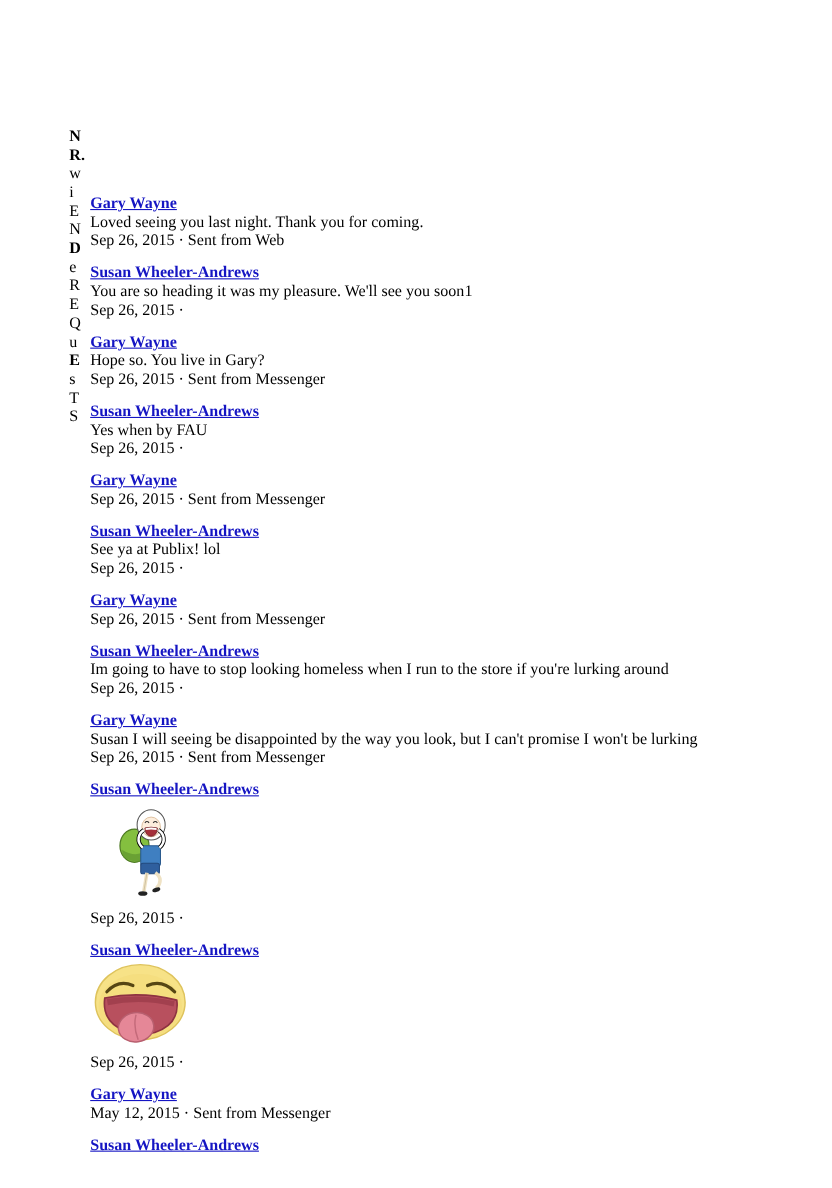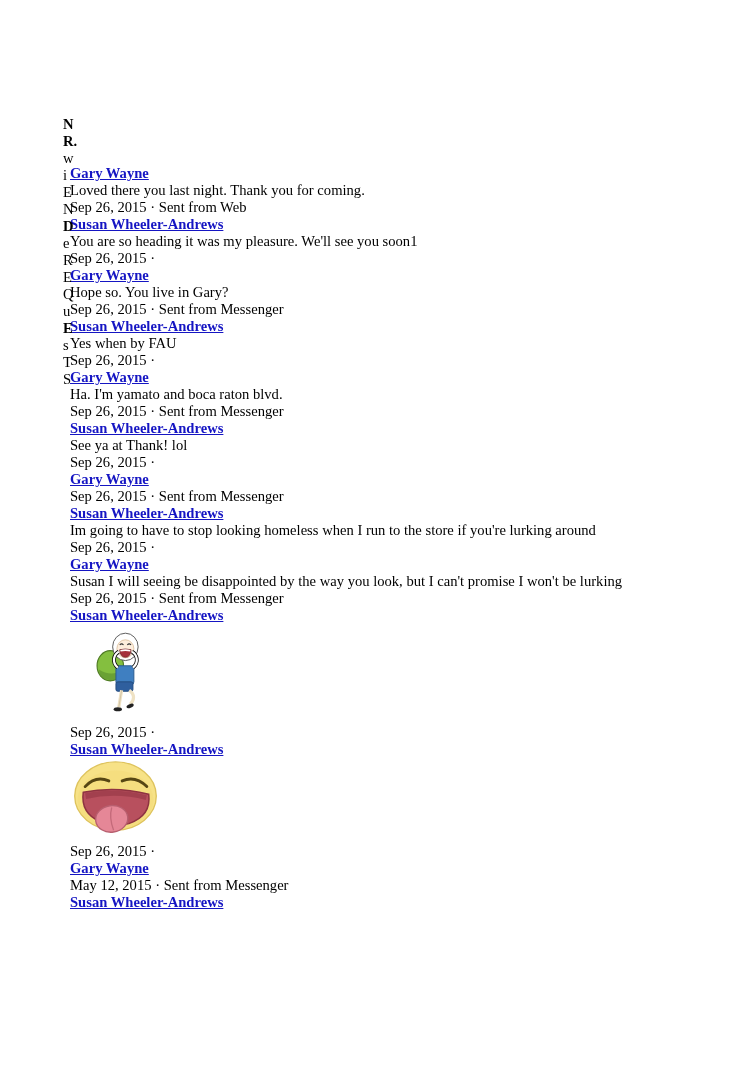--- a/index.html
+++ b/index.html
@@ -2,21 +2,21 @@
 <html><head>
 <meta charset="utf-8">
 <style>
   html,body{margin:0;padding:0;}
   body{
     width:756px;height:1080px;position:relative;background:#ffffff;
     font-family:"Liberation Serif","DejaVu Serif",serif;
     font-size:14.6px;line-height:17px;color:#000;overflow:hidden;
   }
   .thread{position:absolute;left:70px;top:165px;width:650px;}
-  .msg{margin:0;padding:0;}
+  .msg{margin:12px;padding:0;}
   .name{
     color:#1515c3;font-weight:bold;text-decoration:underline;
     cursor:pointer;display:inline-block;
   }
   .body{white-space:nowrap;}
   .date{white-space:nowrap;}
   .sticker-wrap{margin:4px 0 11px 25px;height:85px;}
   .emoji-wrap{margin:3px 0 8px 2px;height:74px;}
   
   .overlay-col{
@@ -45,21 +45,21 @@
     <span class="ovch b">E</span>
     <span class="ovch">s</span>
     <span class="ovch">T</span>
     <span class="ovch">S</span>
   </div>
 
 <div class="thread">
 
   <div class="msg">
     <a class="name">Gary Wayne</a>
-    <div class="body">Loved there you last night. Thank you for coming.</div>
+    <div class="body">Loved seeing you last night. Thank you for coming.</div>
     <div class="date">Sep 26, 2015 · Sent from Web</div>
   </div>
 
   <div class="msg">
     <a class="name">Susan Wheeler-Andrews</a>
     <div class="body">You are so heading it was my pleasure. We'll see you soon1</div>
     <div class="date">Sep 26, 2015 ·</div>
   </div>
 
   <div class="msg">
@@ -69,27 +69,26 @@
   </div>
 
   <div class="msg">
     <a class="name">Susan Wheeler-Andrews</a>
     <div class="body">Yes when by FAU</div>
     <div class="date">Sep 26, 2015 ·</div>
   </div>
 
   <div class="msg">
     <a class="name">Gary Wayne</a>
-    <div class="body">Ha. I'm yamato and boca raton blvd.</div>
     <div class="date">Sep 26, 2015 · Sent from Messenger</div>
   </div>
 
   <div class="msg">
     <a class="name">Susan Wheeler-Andrews</a>
-    <div class="body">See ya at Thank! lol</div>
+    <div class="body">See ya at Publix! lol</div>
     <div class="date">Sep 26, 2015 ·</div>
   </div>
 
   <div class="msg">
     <a class="name">Gary Wayne</a>
     <div class="date">Sep 26, 2015 · Sent from Messenger</div>
   </div>
 
   <div class="msg">
     <a class="name">Susan Wheeler-Andrews</a>

